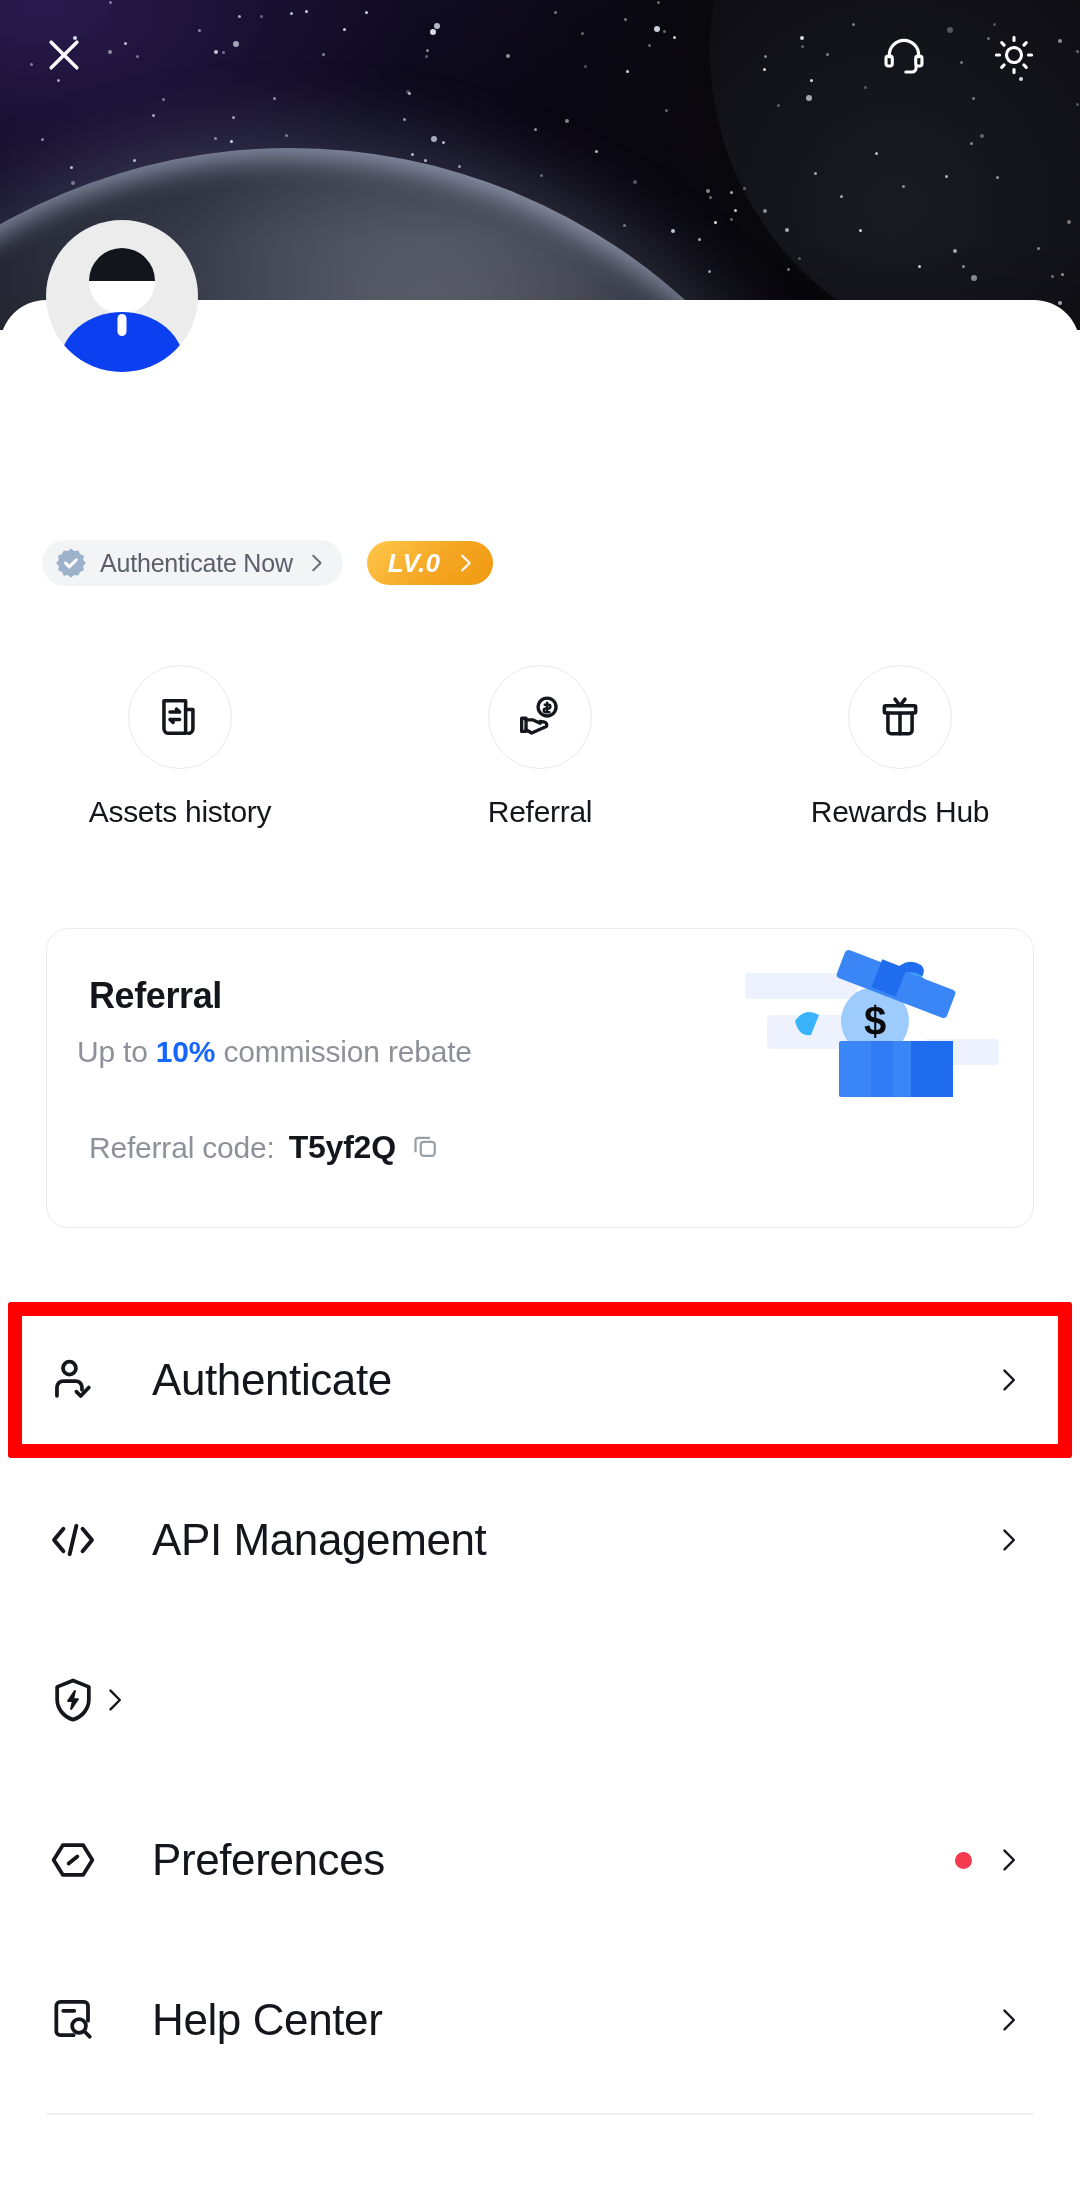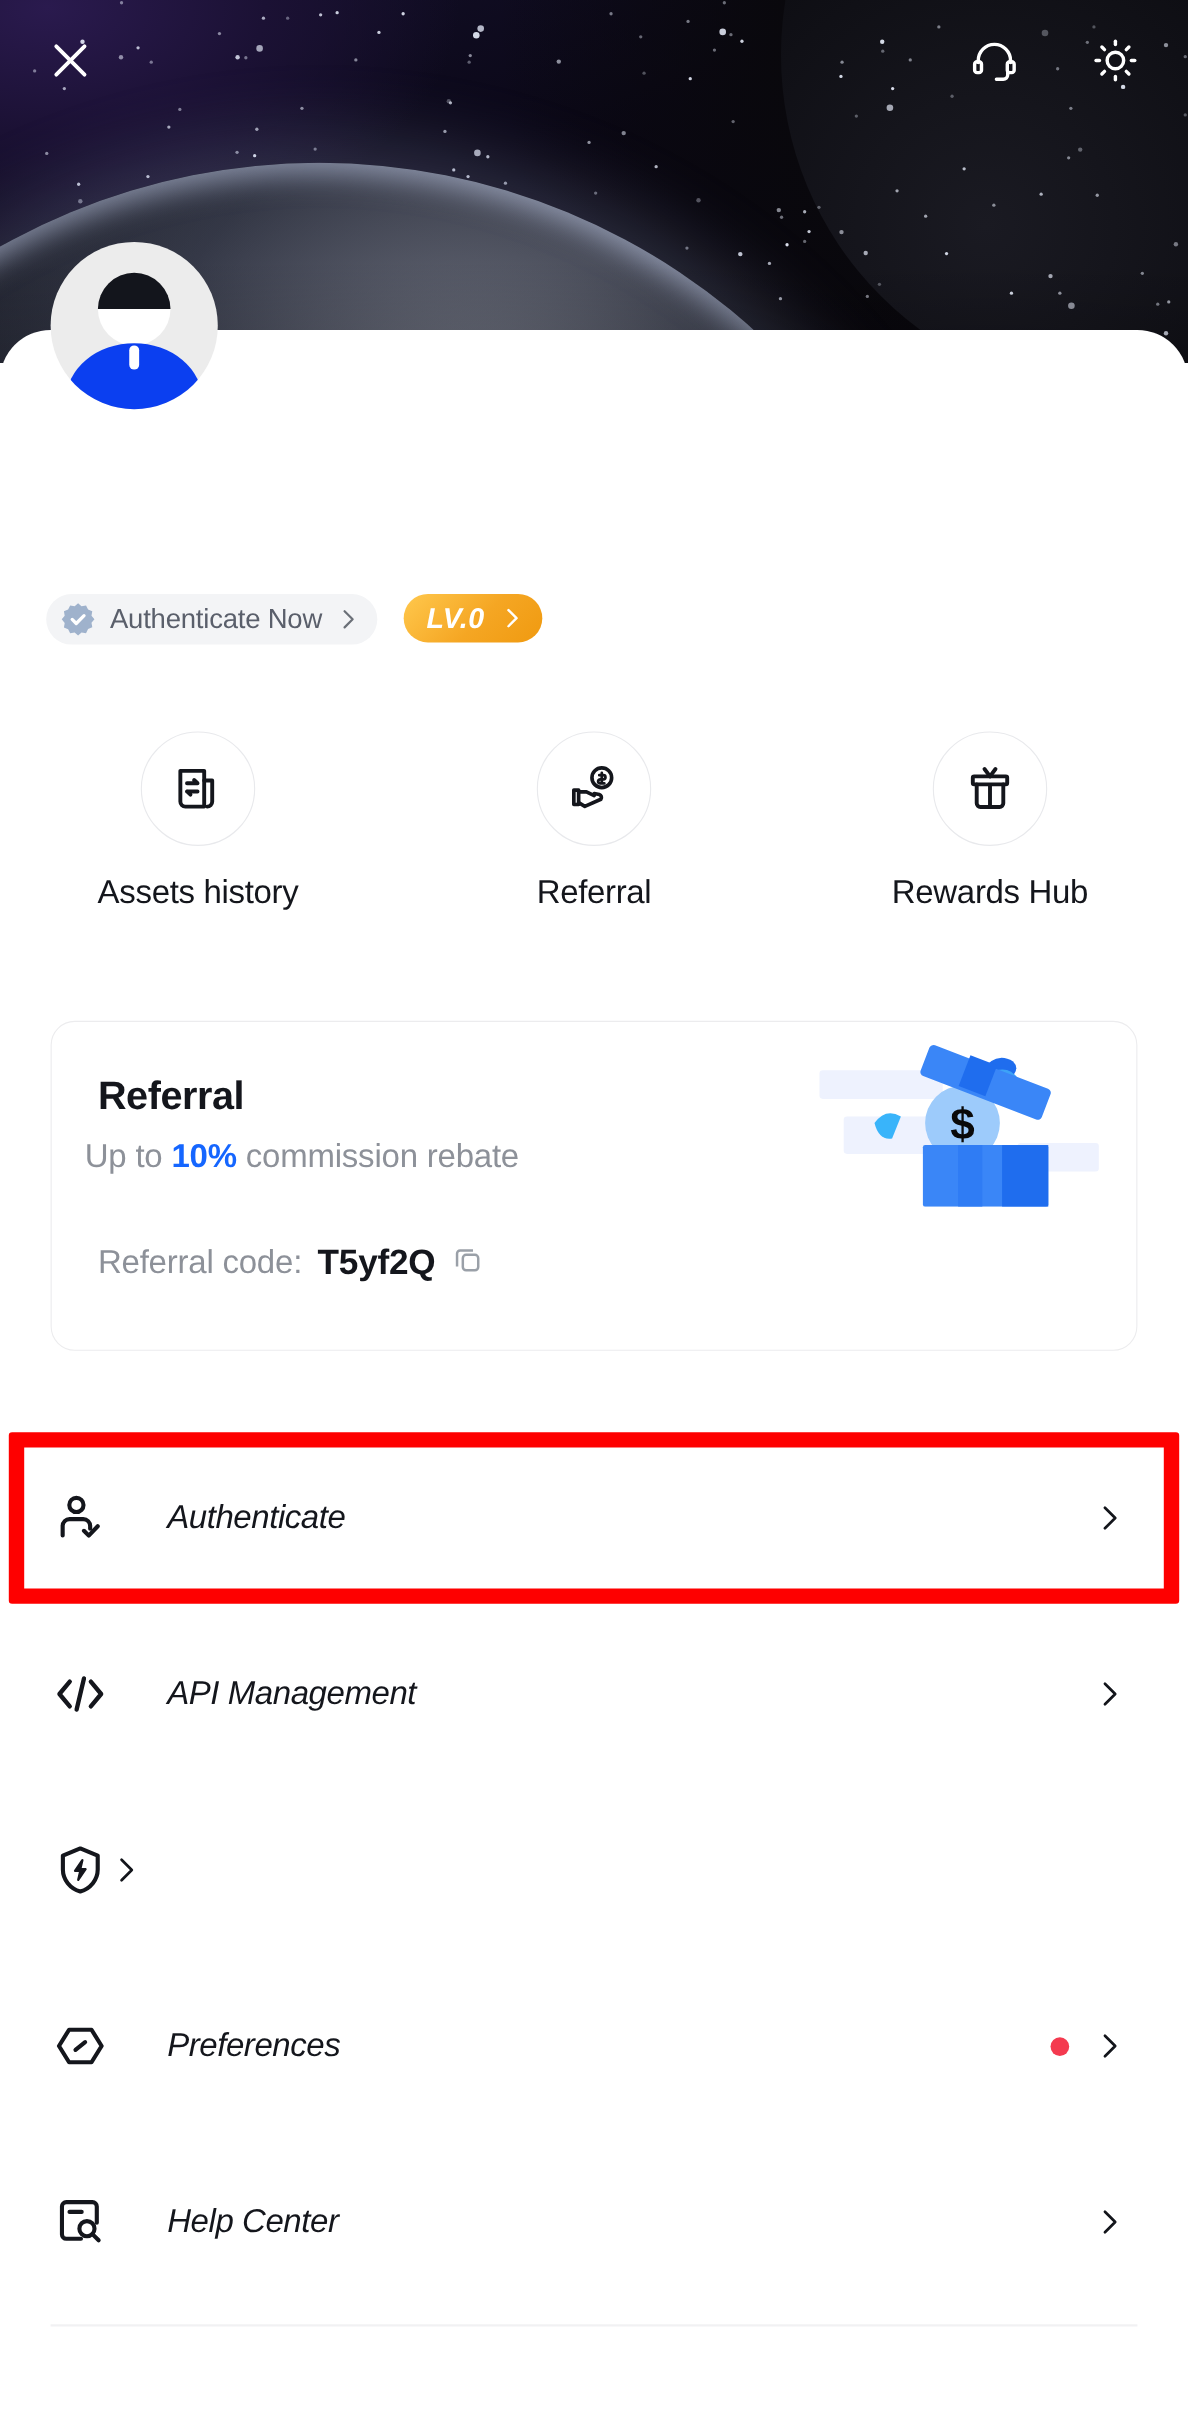--- a/index.html
+++ b/index.html
@@ -152,21 +152,21 @@
     filter: blur(5px);
     user-select: none;
     letter-spacing: .3px;
   }
 
   
   .badges {
     position: absolute;
     left: 42px; top: 540px;
     display: flex;
-    align-items: flex-start;
+    align-items: center;
     gap: 24px;
     z-index: 20;
   }
   .pill-auth {
     display: flex;
     align-items: center;
     gap: 12px;
     height: 46px;
     padding: 0 16px 0 12px;
     border-radius: 23px;
@@ -298,25 +298,24 @@
     padding: 0 58px 0 48px;
   }
   .menu-ico {
     width: 52px;
     display: flex;
     align-items: center;
     justify-content: flex-start;
   }
   .menu-label {
     margin-left: 52px;
-    font-size: 30px;
+    font-size: 44px;
     color: #14161c;
     letter-spacing: -.4px;
     flex: 1;
-    font-style: italic;
   }
   .menu-right { display: flex; align-items: center; gap: 22px; }
   .red-dot {
     width: 17px; height: 17px;
     border-radius: 50%;
     background: #f43a4f;
   }
 
   .highlight-box {
     position: absolute;

